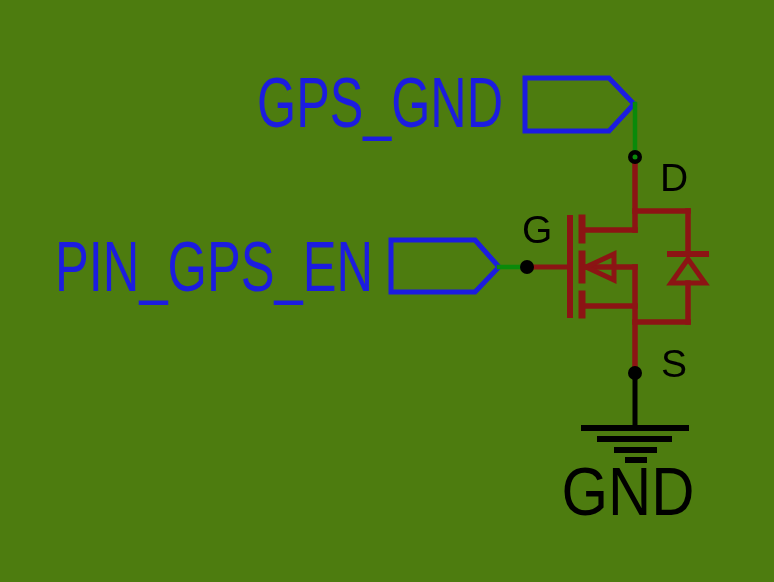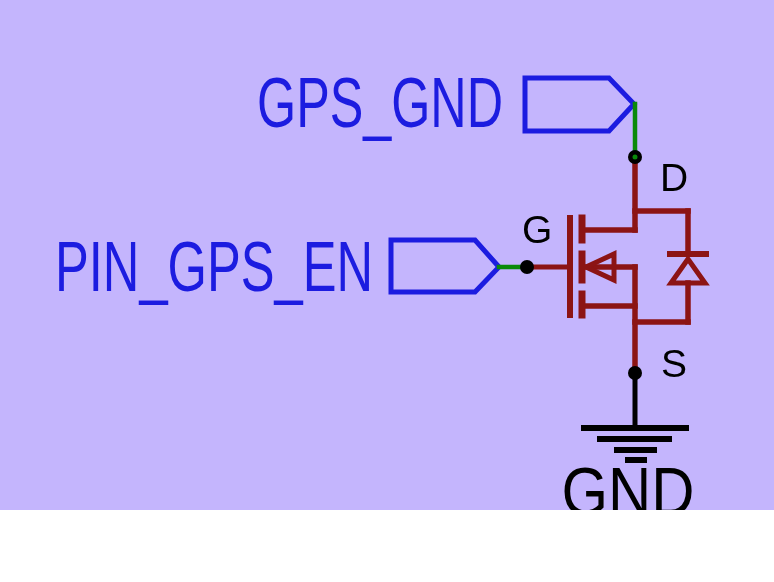--- a/index.html
+++ b/index.html
@@ -1,18 +1,18 @@
 <!DOCTYPE html>
 <html><head>
 <meta charset="utf-8">
 <style>
   html, body { margin: 0; padding: 0; background: #ffffff; }
   .stage {
-    width: 774px; height: 510px; position: relative;
-    background: #c4b5fd; overflow: hidden;
+    width: 774px; height: 582px; position: relative;
+    background: #4d7c0f; overflow: hidden;
   }
   svg { display: block; }
   text {
     font-family: "Liberation Sans", sans-serif;
     user-select: none;
   }
 </style>
 </head>
 <body>
 

